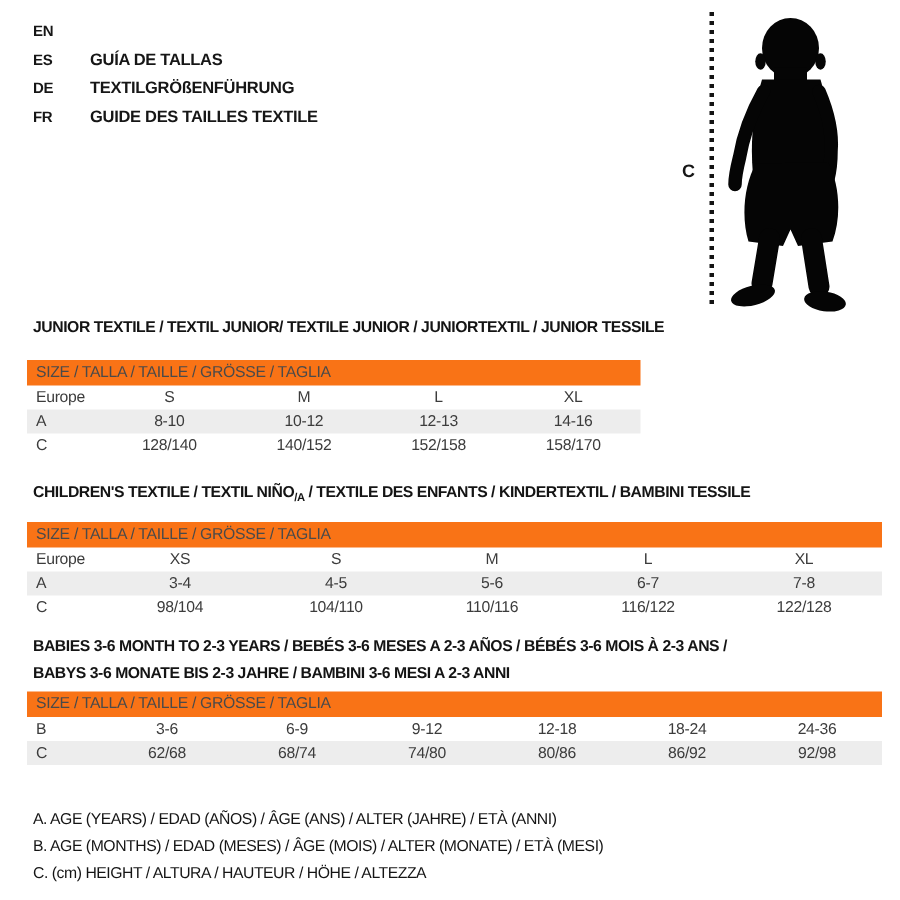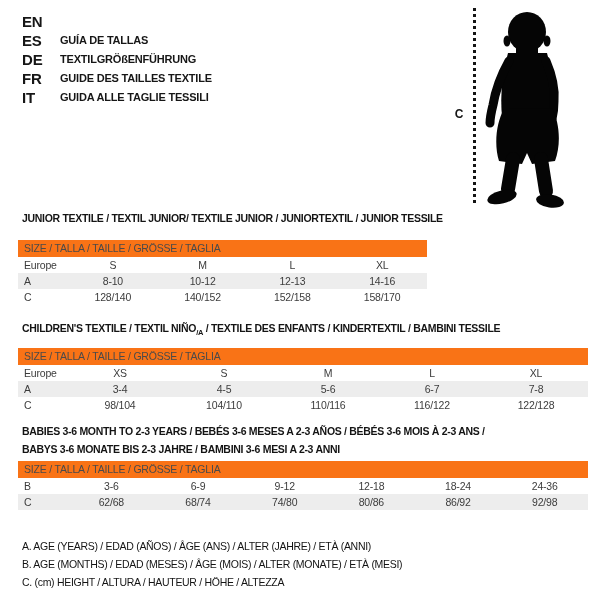--- a/index.html
+++ b/index.html
@@ -12,21 +12,21 @@
     font-family: "Liberation Sans", sans-serif;
     color: #1e1e1e;
     overflow: hidden;
   }
 
   
   .lang-list { position: absolute; left: 22px; top: 12px; }
   .lang-row { display: flex; height: 19px; line-height: 19px; }
   .lang-code {
     display: inline-block; width: 38px;
-    font-weight: bold; font-size: 15px; letter-spacing: -0.2px; color: #161616;
+    font-weight: bold; font-size: 10px; letter-spacing: -0.2px; color: #161616;
   }
   .lang-title {
     font-weight: bold; font-size: 11px; letter-spacing: -0.2px; color: #161616;
     white-space: nowrap;
   }
 
   
   .measure-line {
     position: absolute; left: 473px; top: 8px; width: 2.5px; height: 198px;
     background: repeating-linear-gradient(to bottom, #141414 0px, #141414 3px, transparent 3px, transparent 6px);
@@ -80,24 +80,20 @@
       <span class="lang-code">ES</span>
       <span class="lang-title">GUÍA DE TALLAS</span>
     </div>
     <div class="lang-row">
       <span class="lang-code">DE</span>
       <span class="lang-title">TEXTILGRÖßENFÜHRUNG</span>
     </div>
     <div class="lang-row">
       <span class="lang-code">FR</span>
       <span class="lang-title">GUIDE DES TAILLES TEXTILE</span>
-    </div>
-    <div class="lang-row">
-      <span class="lang-code">IT</span>
-      <span class="lang-title">GUIDA ALLE TAGLIE TESSILI</span>
     </div>
   </div>
 
   <div class="measure-line"></div>
   <span class="figure-label">C</span>
   <svg class="baby-svg" width="98" height="204" viewBox="0 0 98 204" fill="#050505" xmlns="http://www.w3.org/2000/svg">
     <ellipse cx="45" cy="27" rx="19" ry="20"></ellipse>
     <ellipse cx="25" cy="36" rx="3.5" ry="5.5"></ellipse>
     <ellipse cx="65" cy="36" rx="3.5" ry="5.5"></ellipse>
     <rect x="34" y="40" width="22" height="16"></rect>

